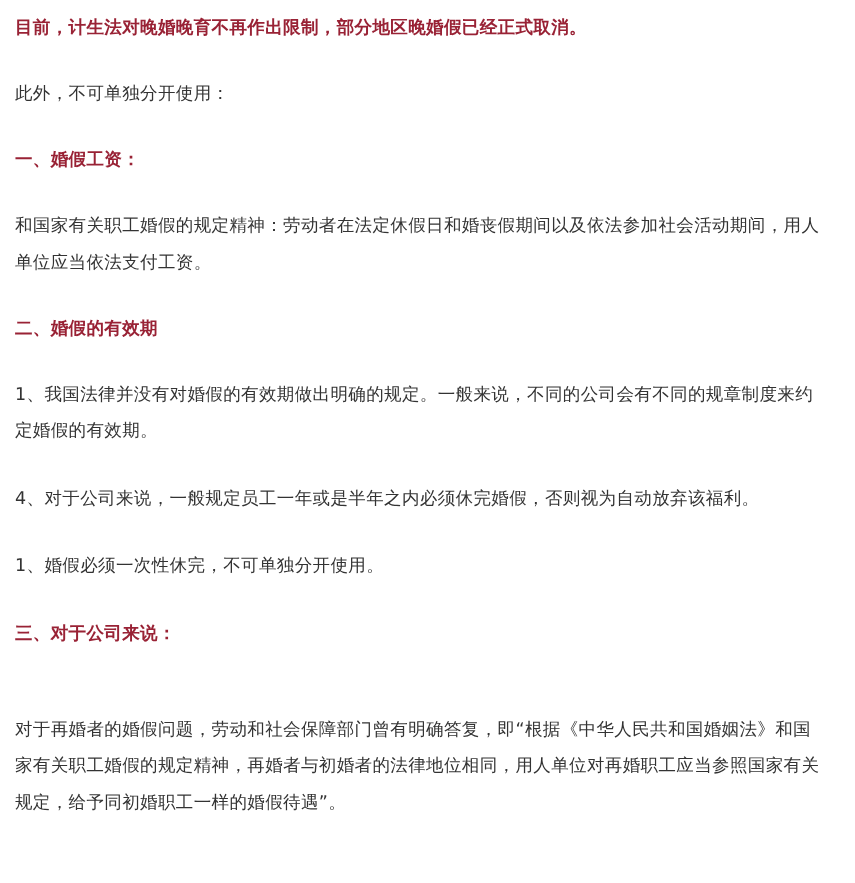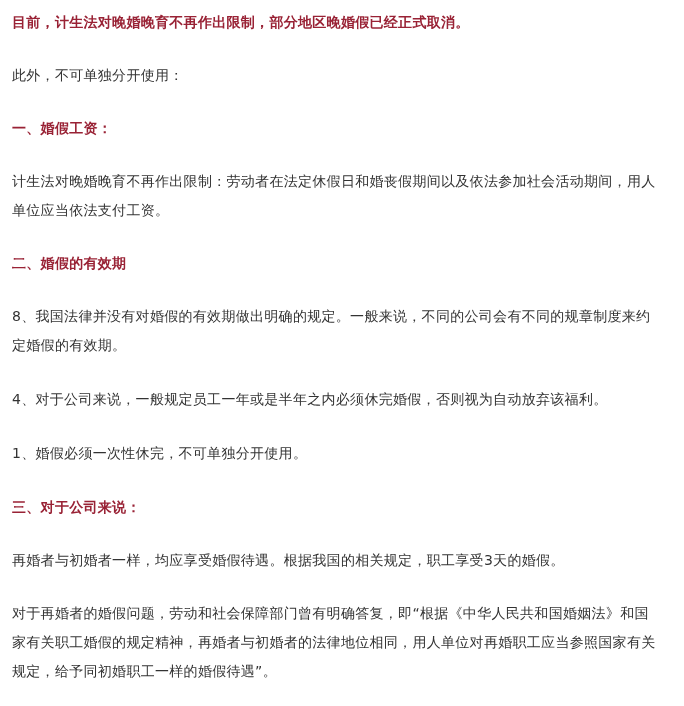--- a/index.html
+++ b/index.html
@@ -18,30 +18,29 @@
 <body>
 
 <div class="article">
   <p class="p hl">目前，计生法对晚婚晚育不再作出限制，部分地区晚婚假已经正式取消。</p>
   <div class="gap1"></div>
   <p class="p">此外，不可单独分开使用：</p>
   <div class="gap1"></div>
 
   <p class="p hl">一、婚假工资：</p>
   <div class="gap1"></div>
-  <p class="p">计生法对晚婚晚育不再作出限制：劳动者在法定休假日和婚丧假期间以及依法参加社会活动期间，用人单位应当依法支付工资。</p>
+  <p class="p">和国家有关职工婚假的规定精神：劳动者在法定休假日和婚丧假期间以及依法参加社会活动期间，用人单位应当依法支付工资。</p>
   <div class="gap1"></div>
 
   <p class="p hl">二、婚假的有效期</p>
   <div class="gap1"></div>
-  <p class="p">8、我国法律并没有对婚假的有效期做出明确的规定。一般来说，不同的公司会有不同的规章制度来约定婚假的有效期。</p>
+  <p class="p">1、我国法律并没有对婚假的有效期做出明确的规定。一般来说，不同的公司会有不同的规章制度来约定婚假的有效期。</p>
   <div class="gap2"></div>
   <p class="p">4、对于公司来说，一般规定员工一年或是半年之内必须休完婚假，否则视为自动放弃该福利。</p>
   <div class="gap2"></div>
   <p class="p">1、婚假必须一次性休完，不可单独分开使用。</p>
   <div class="gap2"></div>
 
   <p class="p hl">三、对于公司来说：</p>
   <div class="gap1"></div>
-  <p class="p">再婚者与初婚者一样，均应享受婚假待遇。根据我国的相关规定，职工享受3天的婚假。</p>
   <div class="gap1"></div>
   <p class="p">对于再婚者的婚假问题，劳动和社会保障部门曾有明确答复，即“根据《中华人民共和国婚姻法》和国家有关职工婚假的规定精神，再婚者与初婚者的法律地位相同，用人单位对再婚职工应当参照国家有关规定，给予同初婚职工一样的婚假待遇”。</p>
 </div>
 
 </body></html>

